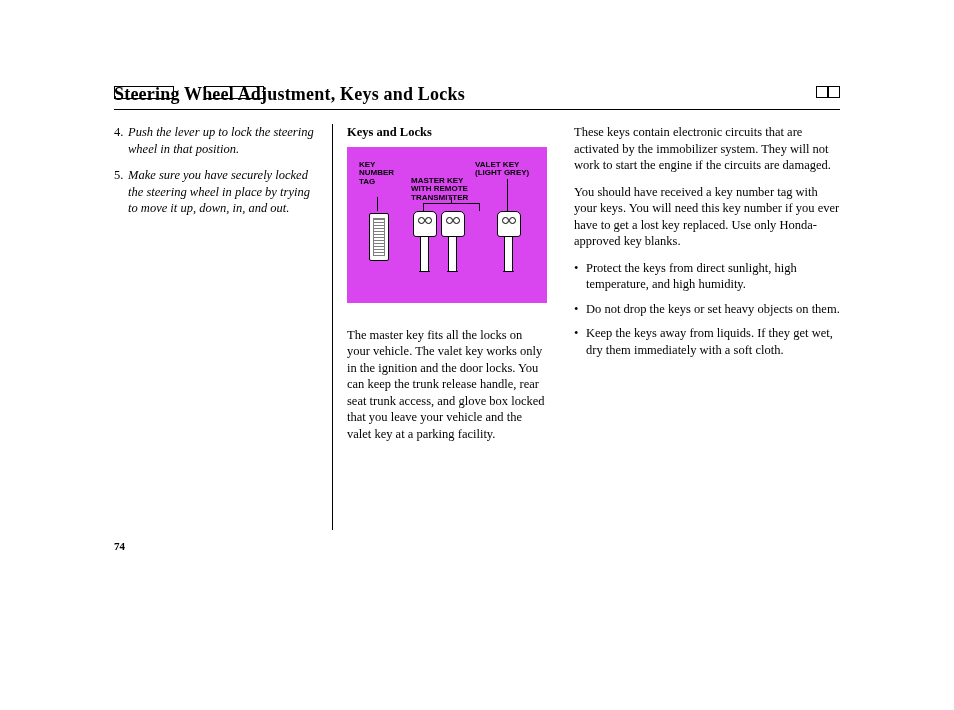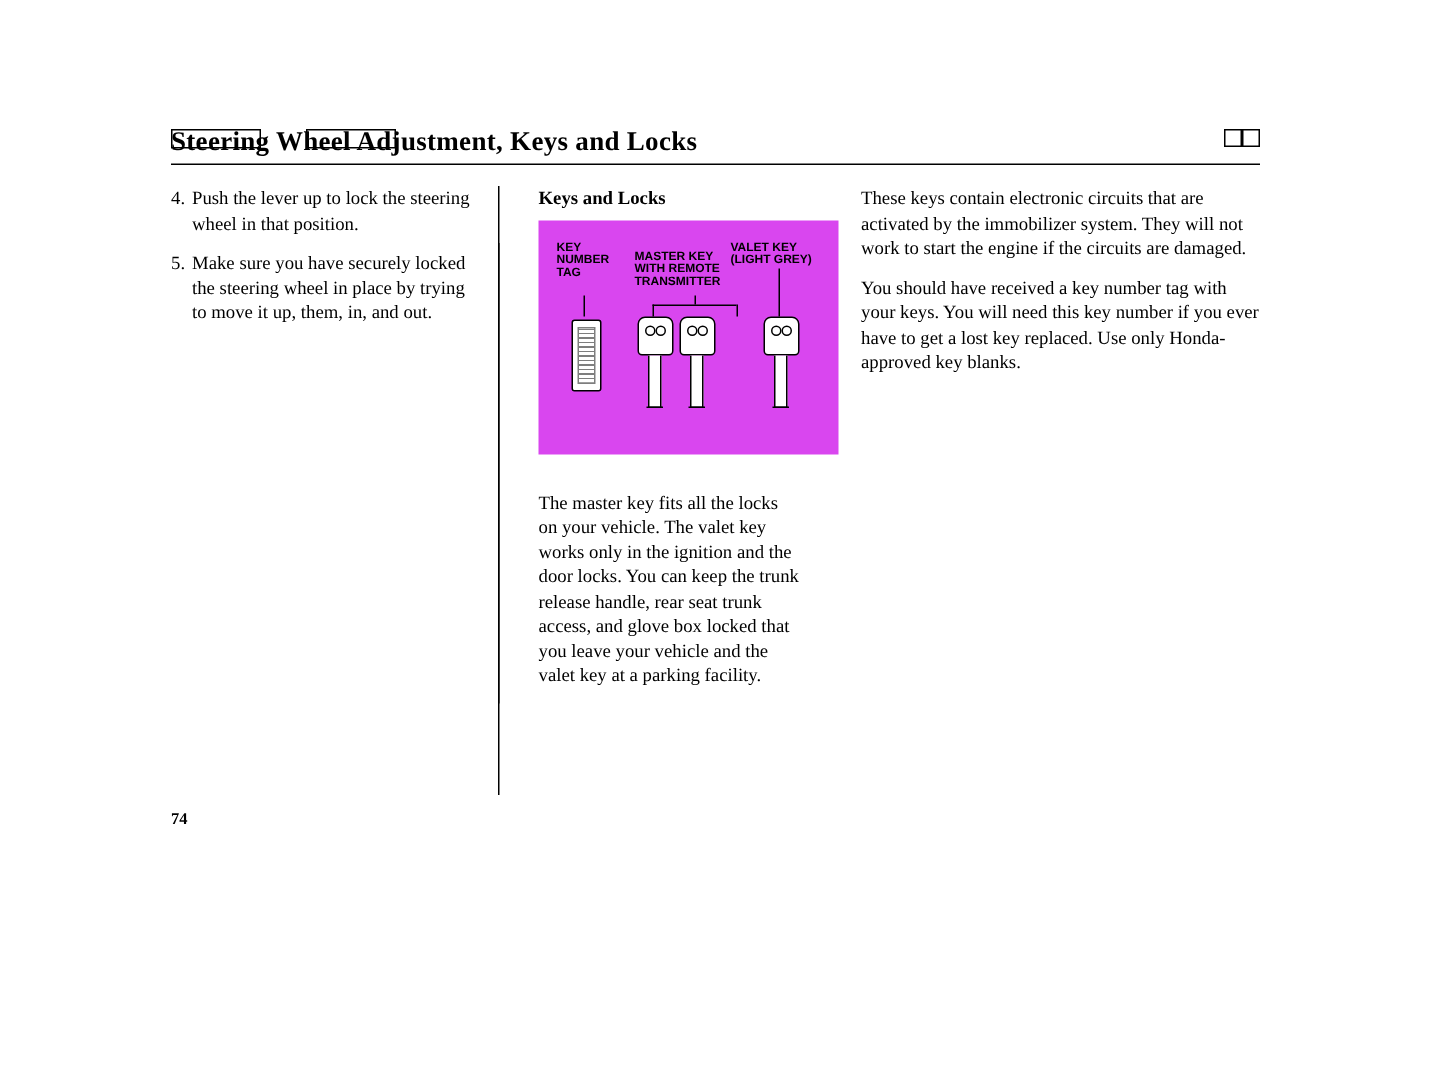--- a/index.html
+++ b/index.html
@@ -50,29 +50,29 @@
   .cols {
     display: flex;
     gap: 0;
     font-size: 12.5px;
     line-height: 1.32;
   }
   .col {
     box-sizing: border-box;
   }
   .col1 { width: 218px; padding-right: 14px;}
-  .col2 { width: 228px; padding: 0 26px; border-left: 1px solid #000;}
+  .col2 { width: 228px; padding: 0 14px; border-left: 1px solid #000;}
   .col3 { width: 280px; padding-left: 14px;}
 
   .ol-item {
     display: flex;
     margin-bottom: 10px;
   }
   .ol-num { width: 14px; flex-shrink: 0;}
-  .ol-body { flex: 1;}
+  .ol-body { flex: 1; font-style: italic;}
 
   .subhead {
     font-weight: bold;
     font-size: 12.5px;
     margin-bottom: 6px;
   }
 
   .figure {
     background: #d946ef;
     width: 200px;
@@ -82,21 +82,21 @@
   }
   .fig-label {
     position: absolute;
     font-family: Arial, Helvetica, sans-serif;
     font-weight: bold;
     font-size: 8px;
     line-height: 1.1;
     color: #000;
   }
   .lbl1 { left: 12px; top: 14px; width: 42px;}
-  .lbl2 { left: 64px; top: 20px; width: 64px;}
+  .lbl2 { left: 64px; top: 30px; width: 64px;}
   .lbl3 { left: 128px; top: 14px; width: 64px;}
 
   .fig-lines {
     position: absolute;
     left: 0; top: 0; width: 100%; height: 100%;
   }
   .bracket-h { position:absolute; left:76px; top:56px; width:56px; border-top:1px solid #000;}
   .bracket-v1{ position:absolute; left:76px; top:56px; height:8px; border-left:1px solid #000;}
   .bracket-v2{ position:absolute; left:132px; top:56px; height:8px; border-left:1px solid #000;}
   .bracket-vc{ position:absolute; left:104px; top:50px; height:6px; border-left:1px solid #000;}
@@ -198,21 +198,21 @@
 
   <div class="cols">
 
     <div class="col col1">
       <div class="ol-item">
         <div class="ol-num">4.</div>
         <div class="ol-body">Push the lever up to lock the steering wheel in that position.</div>
       </div>
       <div class="ol-item">
         <div class="ol-num">5.</div>
-        <div class="ol-body">Make sure you have securely locked the steering wheel in place by trying to move it up, them, in, and out.</div>
+        <div class="ol-body">Make sure you have securely locked the steering wheel in place by trying to move it up, down, in, and out.</div>
       </div>
     </div>
 
     <div class="col col2">
       <div class="subhead">Keys and Locks</div>
 
       <div class="figure">
         <div class="fig-label lbl1">KEY NUMBER TAG</div>
         <div class="fig-label lbl2">MASTER KEY WITH REMOTE TRANSMITTER</div>
         <div class="fig-label lbl3">VALET KEY (LIGHT GREY)</div>
@@ -238,20 +238,25 @@
             <div class="blade"></div>
           </div>
       </div>
 
       <div class="para">The master key fits all the locks on your vehicle. The valet key works only in the ignition and the door locks. You can keep the trunk release handle, rear seat trunk access, and glove box locked that you leave your vehicle and the valet key at a parking facility.</div>
     </div>
 
     <div class="col col3">
       <div class="para">These keys contain electronic circuits that are activated by the immobilizer system. They will not work to start the engine if the circuits are damaged.</div>
       <div class="para">You should have received a key number tag with your keys. You will need this key number if you ever have to get a lost key replaced. Use only Honda-approved key blanks.</div>
+      <ul class="bullets">
+        <li>Protect the keys from direct sunlight, high temperature, and high humidity.</li>
+        <li>Do not drop the keys or set heavy objects on them.</li>
+        <li>Keep the keys away from liquids. If they get wet, dry them immediately with a soft cloth.</li>
+      </ul>
     </div>
 
   </div>
 </div>
 
 <div class="col-base-rule cbr1"></div>
 
 <div class="pagenum">74</div>
 
 </body></html>

